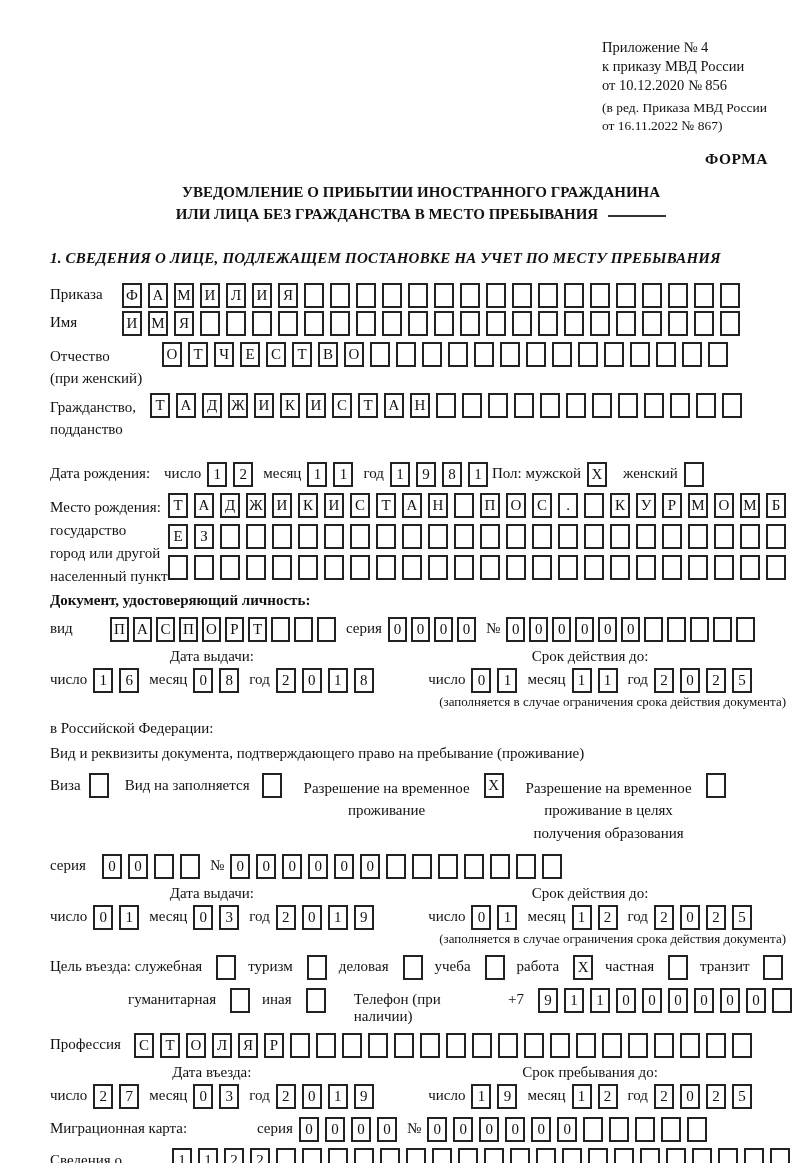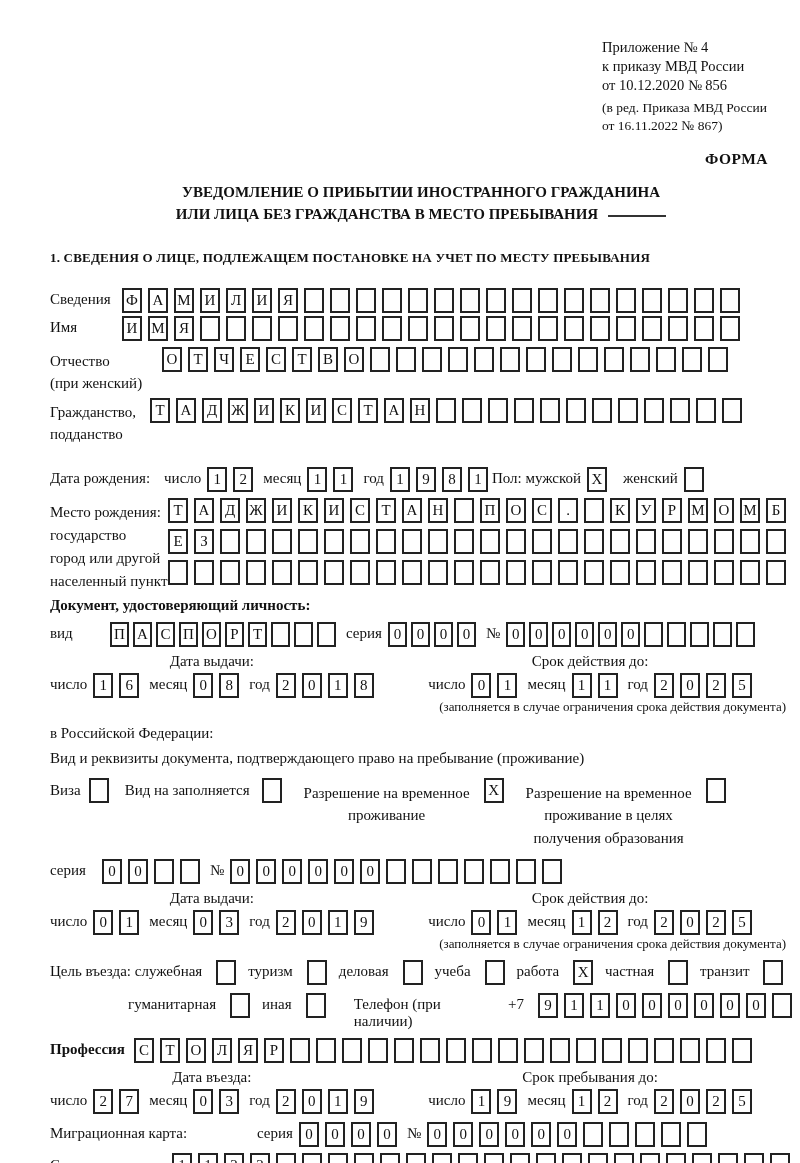--- a/index.html
+++ b/index.html
@@ -8,21 +8,21 @@
     font-family:"Liberation Serif","DejaVu Serif",serif;
     box-sizing:border-box;padding:38px 8px 10px 50px;
     overflow:hidden;position:relative;font-size:15px;
   }
   
   .annex{margin-left:auto;width:190px;line-height:1.32;font-size:14.5px;}
   .annex .rev{font-size:13.5px;margin-top:4px;line-height:1.3;}
   .forma{text-align:right;font-weight:bold;padding-right:24px;margin-top:16px;font-size:15.5px;letter-spacing:.5px;}
   .title{ text-align:center;font-weight:bold;font-size:15px;line-height:1.45;margin-top:14px;}
   .underline{display:inline-block;width:58px;border-bottom:2px solid #333;margin-left:10px;transform:translateY(-2px);}
-  .sec-heading{font-weight:bold;font-size:13px;margin-top:24px;margin-bottom:22px;letter-spacing:.2px;}
+  .sec-heading{font-weight:bold;font-size:15px;margin-top:24px;margin-bottom:16px;letter-spacing:.2px;font-style:italic;}
   
   .boxes{display:inline-flex;gap:6px;flex:0 0 auto;}
   .box{width:20px;min-width:20px;height:25px;border:2px solid #222;box-sizing:border-box;
        display:flex;align-items:center;justify-content:center;font-size:15px;line-height:1;}
   .tight .box{width:19px;min-width:19px;}
   .tight .boxes{gap:4px;}
   
   .frow{display:flex;align-items:flex-start;margin-bottom:3px;}
   .frow .lbl{flex:0 0 auto;padding-top:3px;}
   .lbl2{line-height:22px;padding-top:3px;}
@@ -62,21 +62,21 @@
   <div class="forma">ФОРМА</div>
 
   <div class="title">
     <div>УВЕДОМЛЕНИЕ О ПРИБЫТИИ ИНОСТРАННОГО ГРАЖДАНИНА</div>
     <div><span>ИЛИ ЛИЦА БЕЗ ГРАЖДАНСТВА В МЕСТО ПРЕБЫВАНИЯ</span><span class="underline"></span></div>
   </div>
 
   <div class="sec-heading">1. СВЕДЕНИЯ О ЛИЦЕ, ПОДЛЕЖАЩЕМ ПОСТАНОВКЕ НА УЧЕТ ПО МЕСТУ ПРЕБЫВАНИЯ</div>
 
   <div class="frow">
-    <div class="lbl" style="width:72px;">Сведения</div>
+    <div class="lbl" style="width:72px;">Приказа</div>
     <div class="boxes">
         <span class="box">Ф</span>
         <span class="box">А</span>
         <span class="box">М</span>
         <span class="box">И</span>
         <span class="box">Л</span>
         <span class="box">И</span>
         <span class="box">Я</span>
         <span class="box"></span>
         <span class="box"></span>
@@ -544,21 +544,21 @@
         <span class="box">0</span>
         <span class="box">0</span>
         <span class="box">0</span>
         <span class="box">0</span>
         <span class="box">0</span>
         <span class="box"></span>
       </div>
   </div>
 
   <div class="frow" style="margin-top:8px;">
-    <div class="lbl" style="width:84px;font-weight:bold;">Профессия</div>
+    <div class="lbl" style="width:84px;">Профессия</div>
     <div class="boxes">
         <span class="box">С</span>
         <span class="box">Т</span>
         <span class="box">О</span>
         <span class="box">Л</span>
         <span class="box">Я</span>
         <span class="box">Р</span>
         <span class="box"></span>
         <span class="box"></span>
         <span class="box"></span>

